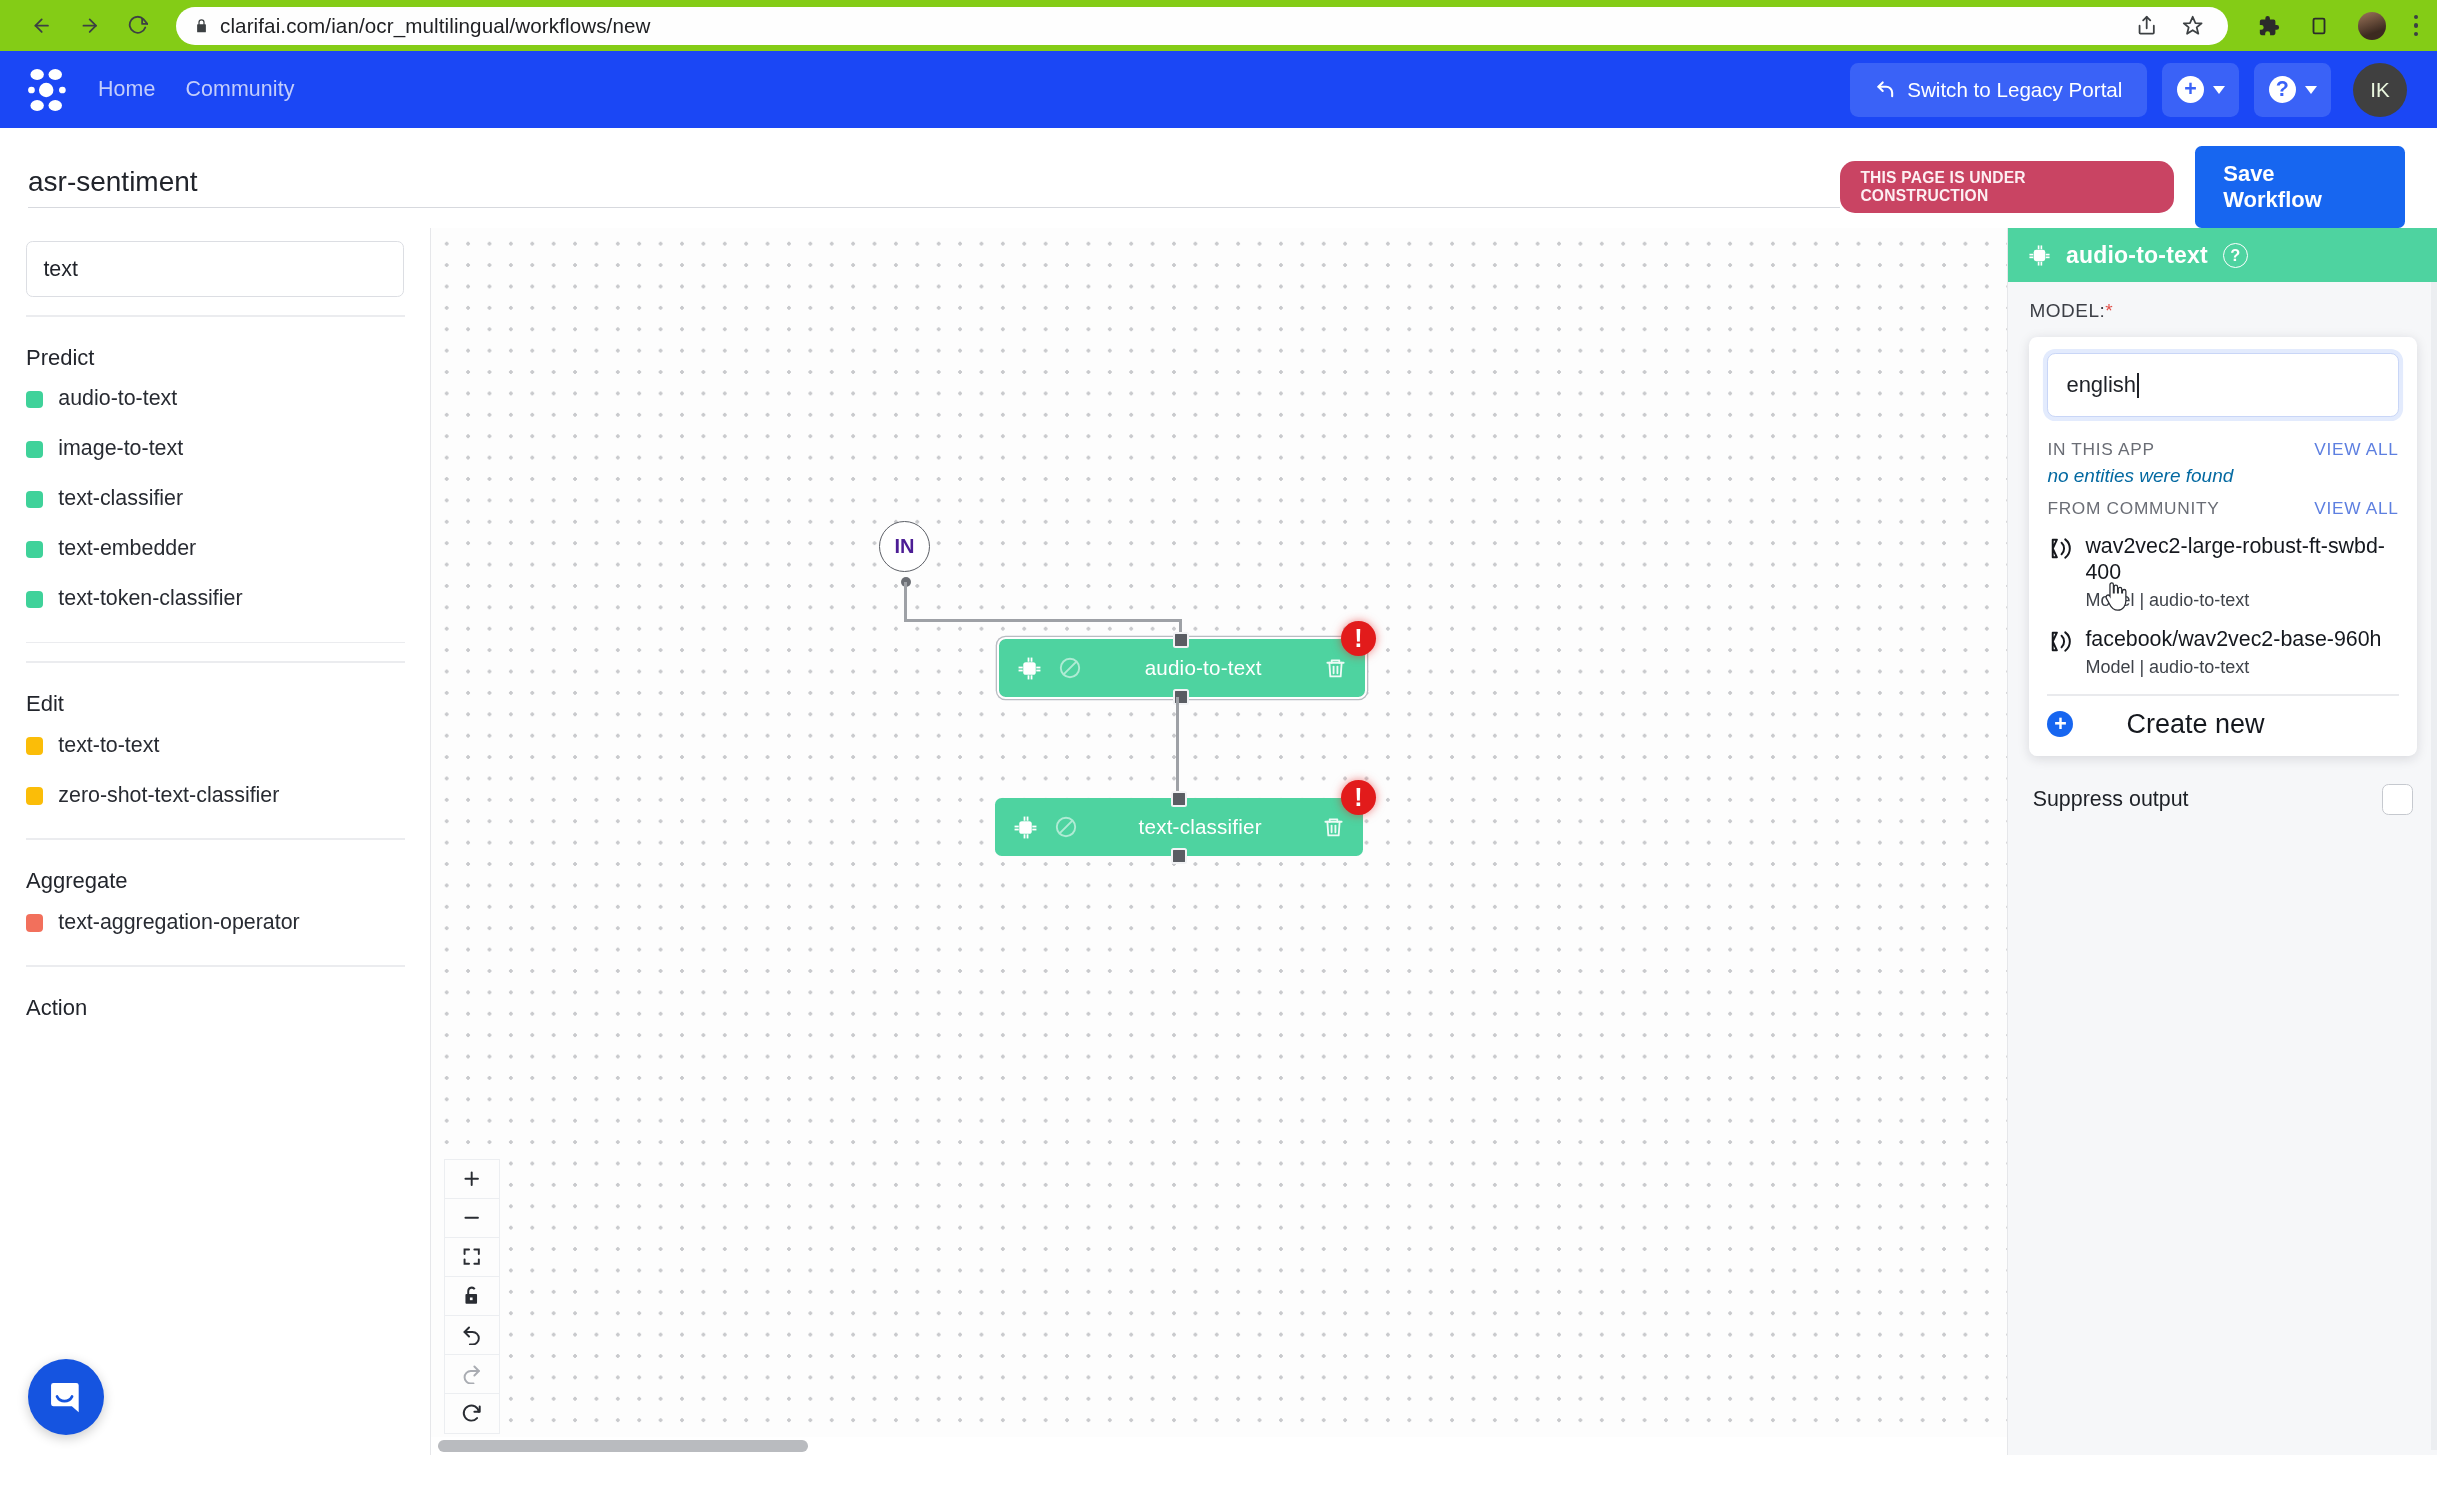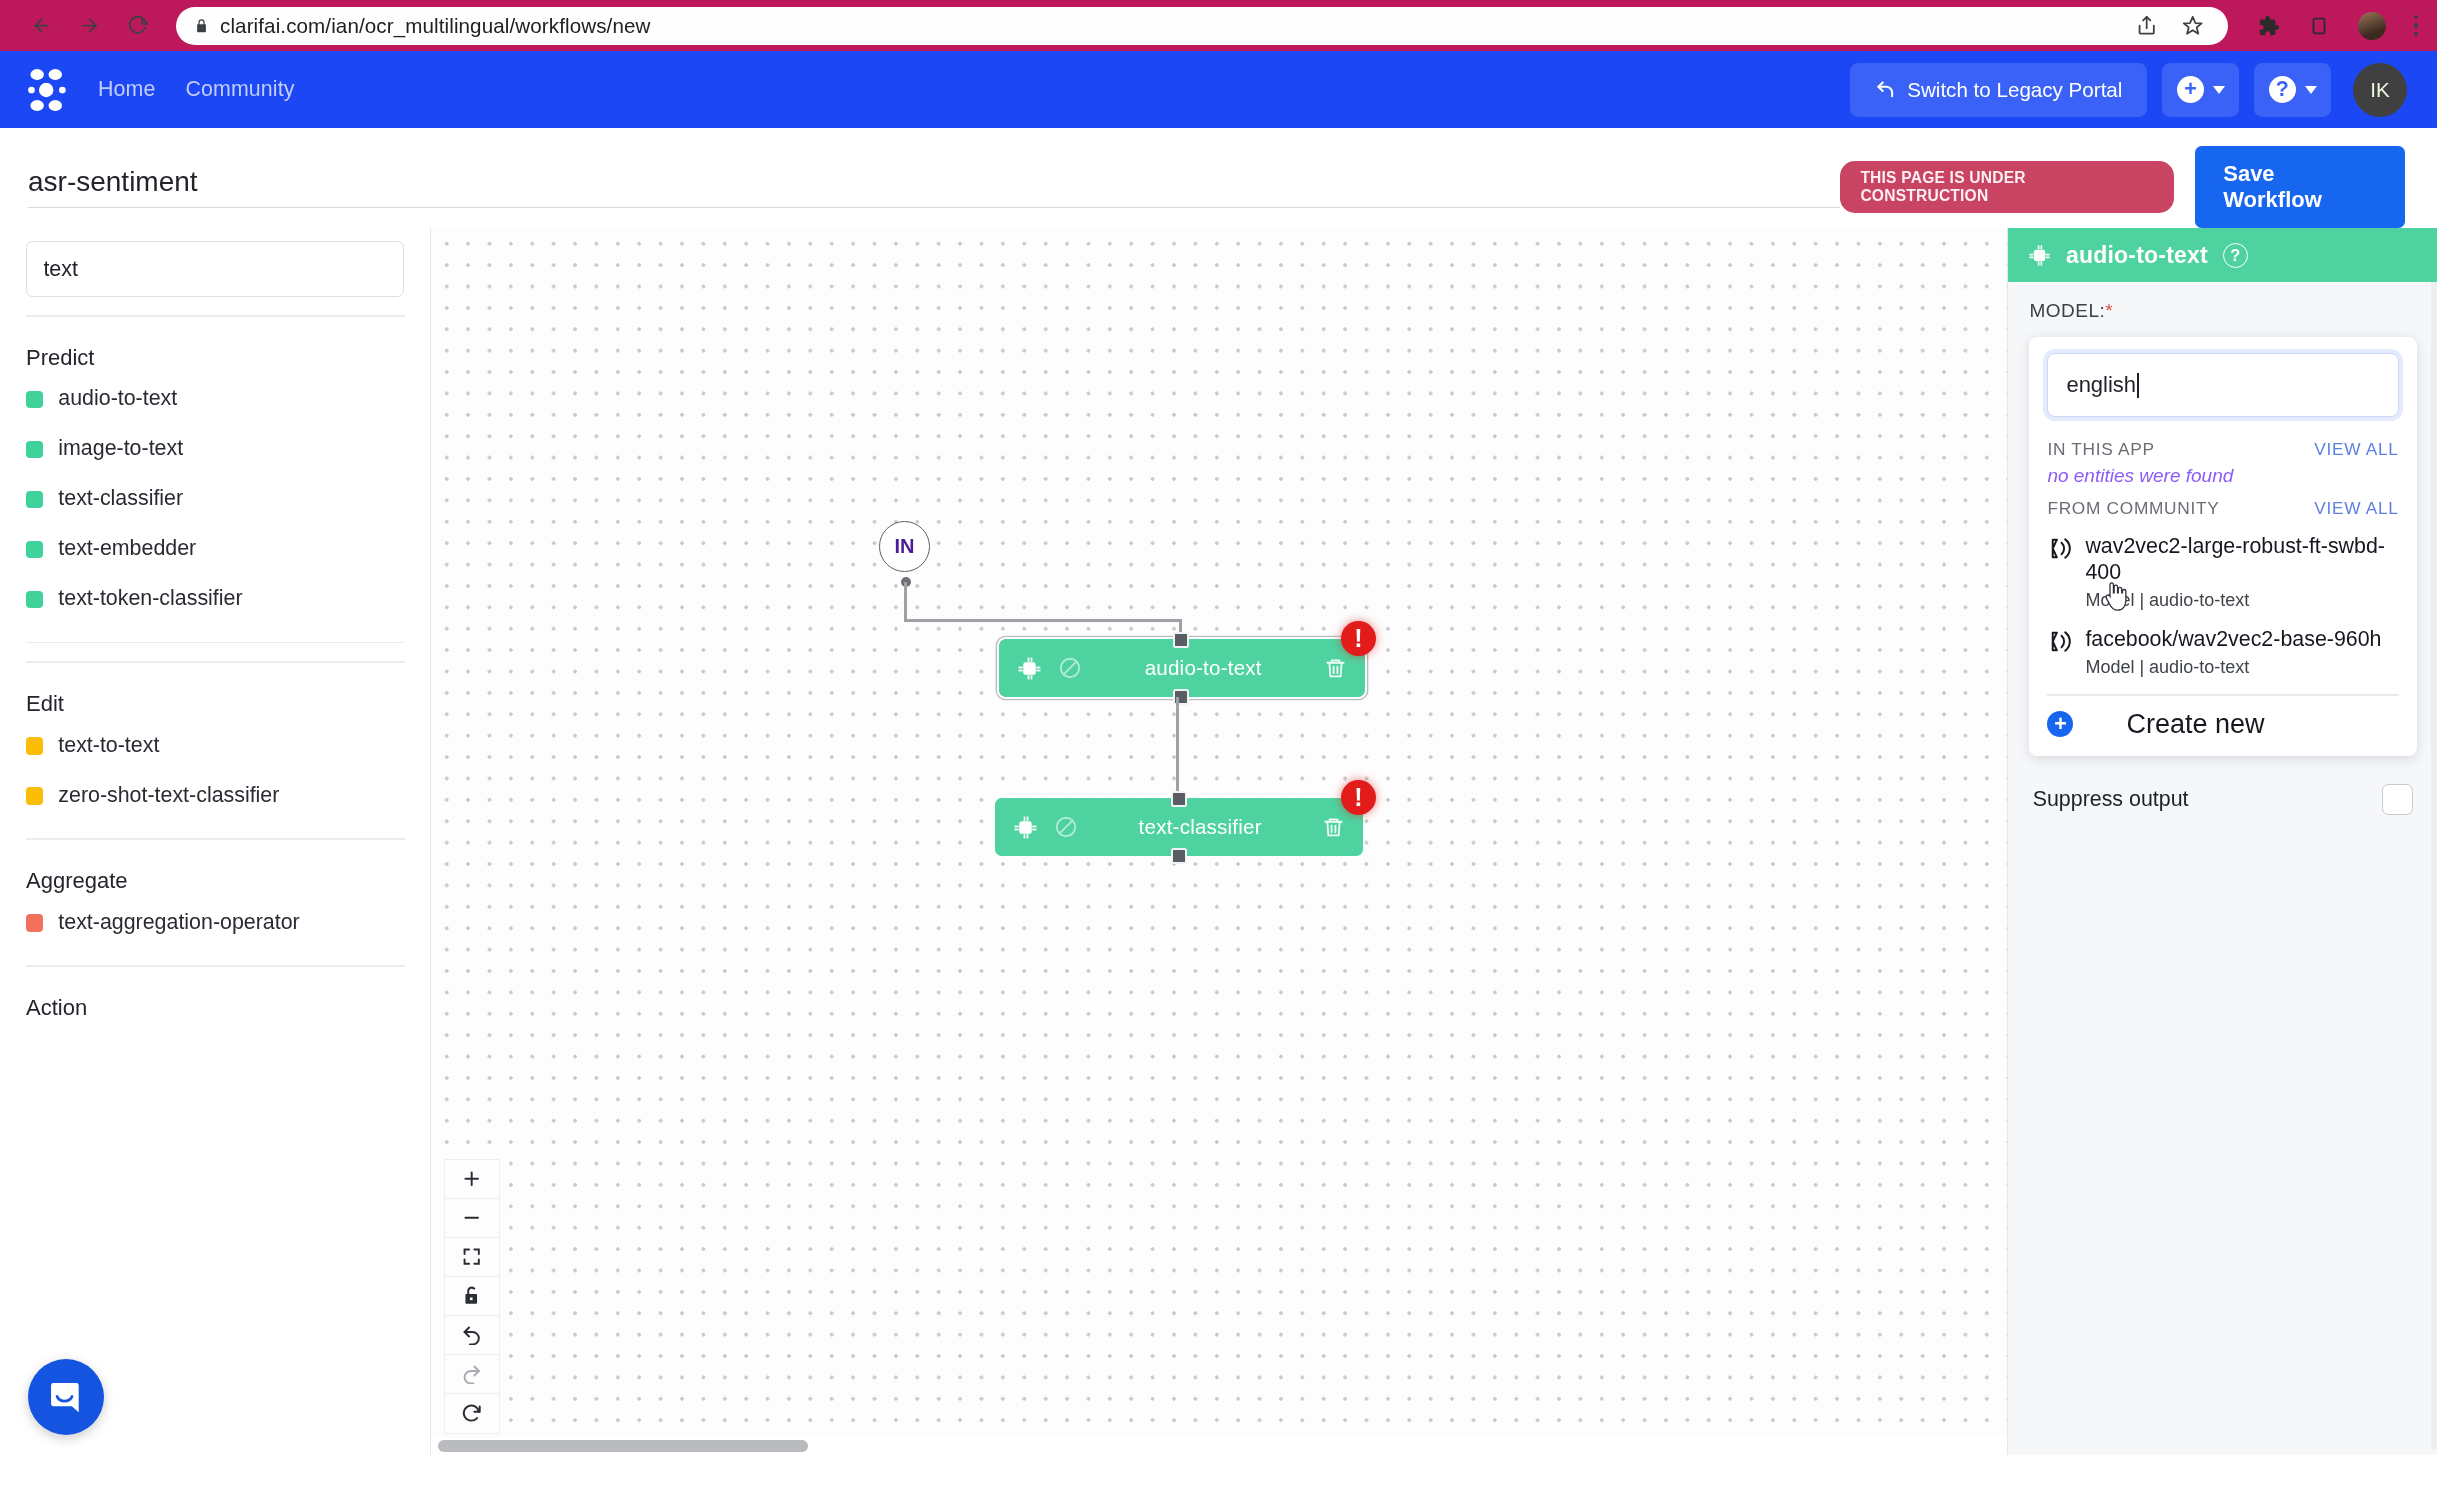--- a/index.html
+++ b/index.html
@@ -6,21 +6,21 @@
   html, body {
     width: 2438px; height: 1510px;
     font-family: "Liberation Sans", sans-serif;
     background: #ffffff;
     overflow: hidden;
   }
 
   
   .browser-bar {
     height: 51px; width: 100%;
-    background: #be185d;
+    background: #84cc16;
     display: flex; align-items: center;
     padding: 0 20px;
     gap: 5px;
   }
   .nav-btn {
     width: 43px; height: 43px;
     display: flex; align-items: center; justify-content: center;
     color: #3c4043; border-radius: 50%;
     flex: 0 0 auto;
   }
@@ -313,21 +313,21 @@
     display: flex; align-items: baseline; justify-content: space-between;
     padding: 5px 0 3.3px 0;
   }
   .dd-rowhead .cap {
     font-size: 17.3px; color: #6a6d75; letter-spacing: 0.7px;
   }
   .dd-rowhead .viewall {
     font-size: 17.3px; color: #5d7fe0; letter-spacing: 0.7px;
   }
   .dd-empty {
-    font-size: 19px; font-style: italic; color: #8b5cf6;
+    font-size: 19px; font-style: italic; color: #0369a1;
     padding: 1.6px 0 6.6px 0;
   }
   .dd-item { display: flex; gap: 13px; padding: 10px 0 5px 0; }
   .dd-item .aico { width: 25px; height: 25px; flex: 0 0 auto; margin-top: 3.3px; }
   .dd-item .txt { flex: 1 1 auto; }
   .dd-item .name {
     font-size: 21.4px; color: #15181e; line-height: 1.22;
     word-break: break-word;
   }
   .dd-item .meta { font-size: 18px; color: #3f434a; margin-top: 5px; }

